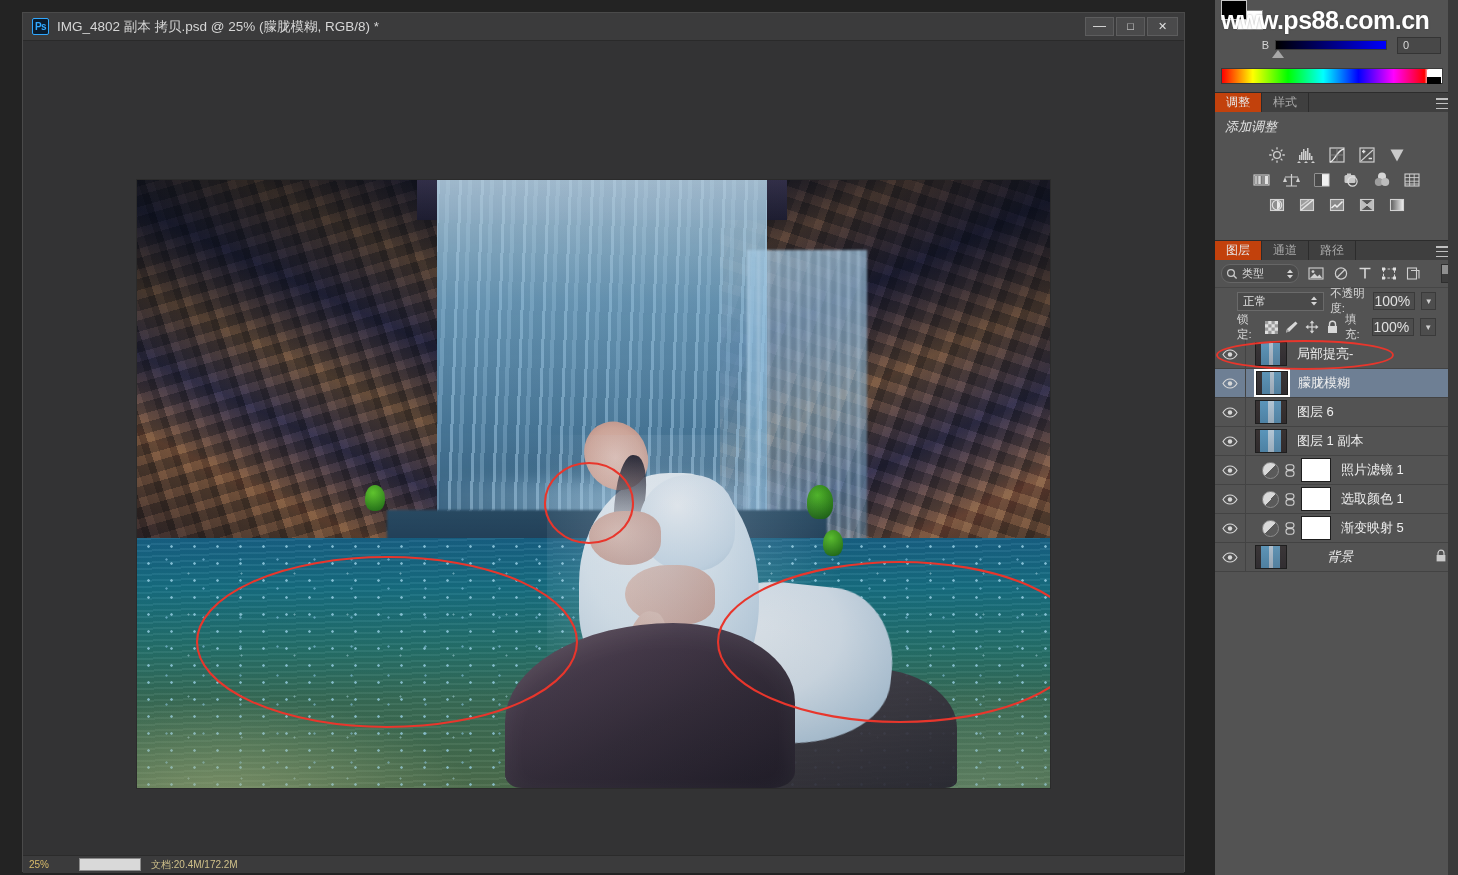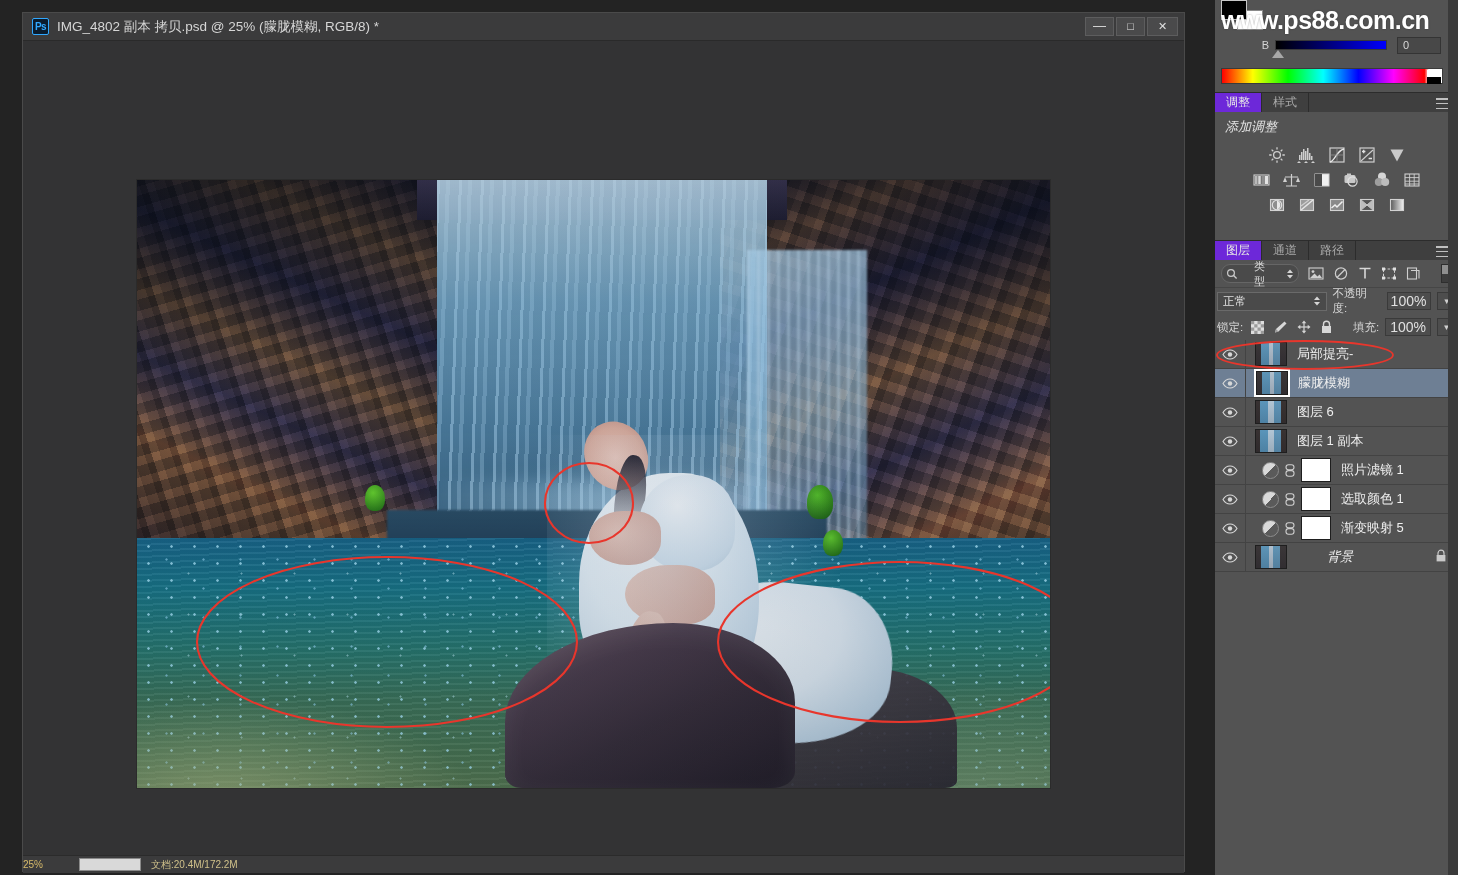--- a/index.html
+++ b/index.html
@@ -253,21 +253,21 @@
   
   #annot { position: absolute; inset: 0; pointer-events: none; }
 
   
   #status-bar {
     position: absolute; left: 0; bottom: 0; width: 100%; height: 18px;
     background: #3b3b3c; border-top: 1px solid #2b2b2b;
     display: flex; align-items: center; color: #c9c9c9; font-size: 10px;
     overflow: hidden;
   }
-  #status-zoom { width: 56px; color: #d8bb6a; }
+  #status-zoom { width: 56px; padding-left: 6px; color: #d8bb6a; }
   #status-sizebox { width: 62px; height: 13px; background: #d9d9d9; border: 1px solid #8a8a8a; margin-right: 10px; }
   #status-doc { color: #cfc08a; white-space: nowrap; }
 
   
   #right-panels {
     position: absolute; left: 1215px; top: 0; width: 243px; height: 875px;
     background: #535353;
   }
   #right-edge { position: absolute; right: 0; top: 0; width: 10px; height: 875px; background: #3a3a3a; }
 
@@ -310,21 +310,21 @@
   
   .tab-bar {
     position: relative; height: 20px; background: #3f3f3f;
     border-top: 1px solid #2c2c2c; display: flex; align-items: stretch;
   }
   .tab {
     padding: 0 11px; display: flex; align-items: center;
     color: #a8a8a8; font-size: 12px; background: #3f3f3f;
     border-right: 1px solid #2c2c2c;
   }
-  .tab.active { background: #6d28d9; color: #e6e6e6; }
+  .tab.active { background: #c2410c; color: #e6e6e6; }
   .panel-menu {
     position: absolute; right: 6px; top: 5px; width: 16px; height: 11px;
     display: flex; flex-direction: column; justify-content: space-between;
   }
   .panel-menu i { display: block; height: 1.5px; background: #c0c0c0; }
   .panel-menu i:nth-child(1) { width: 16px; }
   .panel-menu i:nth-child(2) { width: 16px; }
   .panel-menu i:nth-child(3) { width: 16px; }
 
   
@@ -338,32 +338,32 @@
   .adj-icon svg { display: block; }
 
   
   #layers-panel { background: #535353; position: relative; }
   #filter-row {
     height: 28px; display: flex; align-items: center; padding: 0 6px; gap: 9px;
     border-bottom: 1px solid #464646;
   }
   #filter-select {
     width: 78px; height: 19px; background: #4a4a4a; border: 1px solid #666;
-    border-radius: 9px; display: flex; align-items: center; gap: 16px; padding: 0 4px;
+    border-radius: 9px; display: flex; align-items: center; gap: 4px; padding: 0 4px;
     color: #ddd; font-size: 11px;
   }
   #filter-select .lbl { flex: 1; }
   .mini-ico { opacity: .85; }
   #filter-toggle {
     margin-left: auto; width: 11px; height: 19px;
     background: linear-gradient(180deg, #8f8f8f 0 55%, #3d3d3d 55% 100%);
     border: 1px solid #2e2e2e;
   }
   #blend-row, #lock-row {
-    height: 26px; display: flex; align-items: center; padding: 0 2px; gap: 6px;
+    height: 26px; display: flex; align-items: center; padding: 0 22px; gap: 6px;
     color: #d6d6d6; font-size: 11.5px;
   }
   #blend-select {
     width: 112px; height: 19px; background: #4a4a4a; border: 1px solid #6a6a6a;
     display: flex; align-items: center; padding: 0 5px; color: #e0e0e0; font-size: 11.5px;
   }
   #blend-select .lbl { flex: 1; }
   .numbox {
     height: 18px; background: #4d4d4d; border: 1px solid #3a3a3a;
     color: #e0e0e0; font-size: 14px; display: flex; align-items: center;

